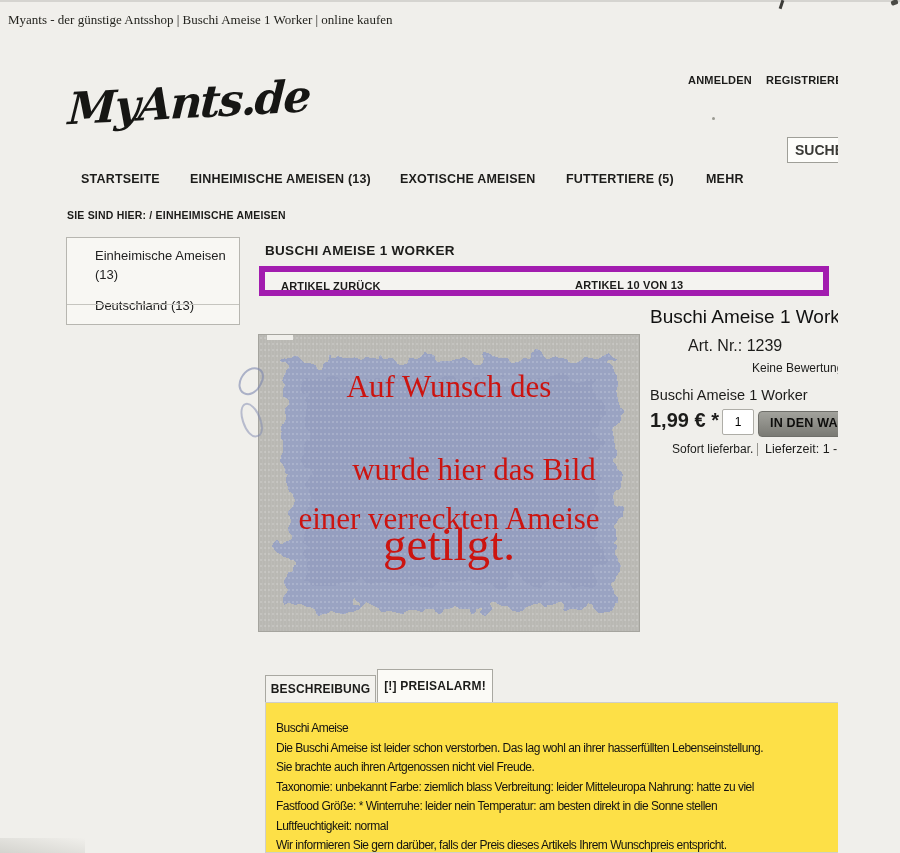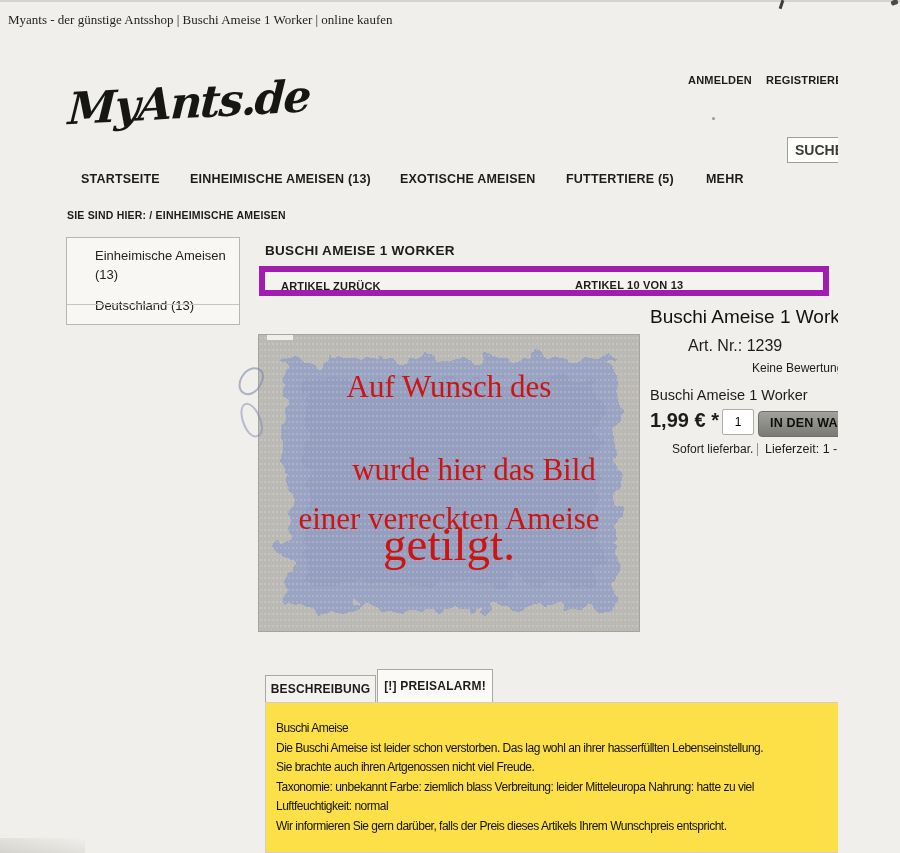--- a/index.html
+++ b/index.html
@@ -172,19 +172,20 @@
 
     <div class="abs tab tab-0">BESCHREIBUNG</div>
     <div class="abs tab tab-1">[!] PREISALARM!</div>
 
     <div class="abs desc-panel">
       <div class="desc-text">
         <div class="desc-line">Buschi Ameise</div>
         <div class="desc-line">Die Buschi Ameise ist leider schon verstorben. Das lag wohl an ihrer hasserfüllten Lebenseinstellung.</div>
         <div class="desc-line">Sie brachte auch ihren Artgenossen nicht viel Freude.</div>
         <div class="desc-line">Taxonomie: unbekannt Farbe: ziemlich blass Verbreitung: leider Mitteleuropa Nahrung: hatte zu viel</div>
+        <div class="desc-line">Fastfood Größe: * Winterruhe: leider nein Temperatur: am besten direkt in die Sonne stellen</div>
         <div class="desc-line">Luftfeuchtigkeit: normal</div>
         <div class="desc-line">Wir informieren Sie gern darüber, falls der Preis dieses Artikels Ihrem Wunschpreis entspricht.</div>
       </div>
     </div>
 
   </div>
 </div>
 
 </body></html>

